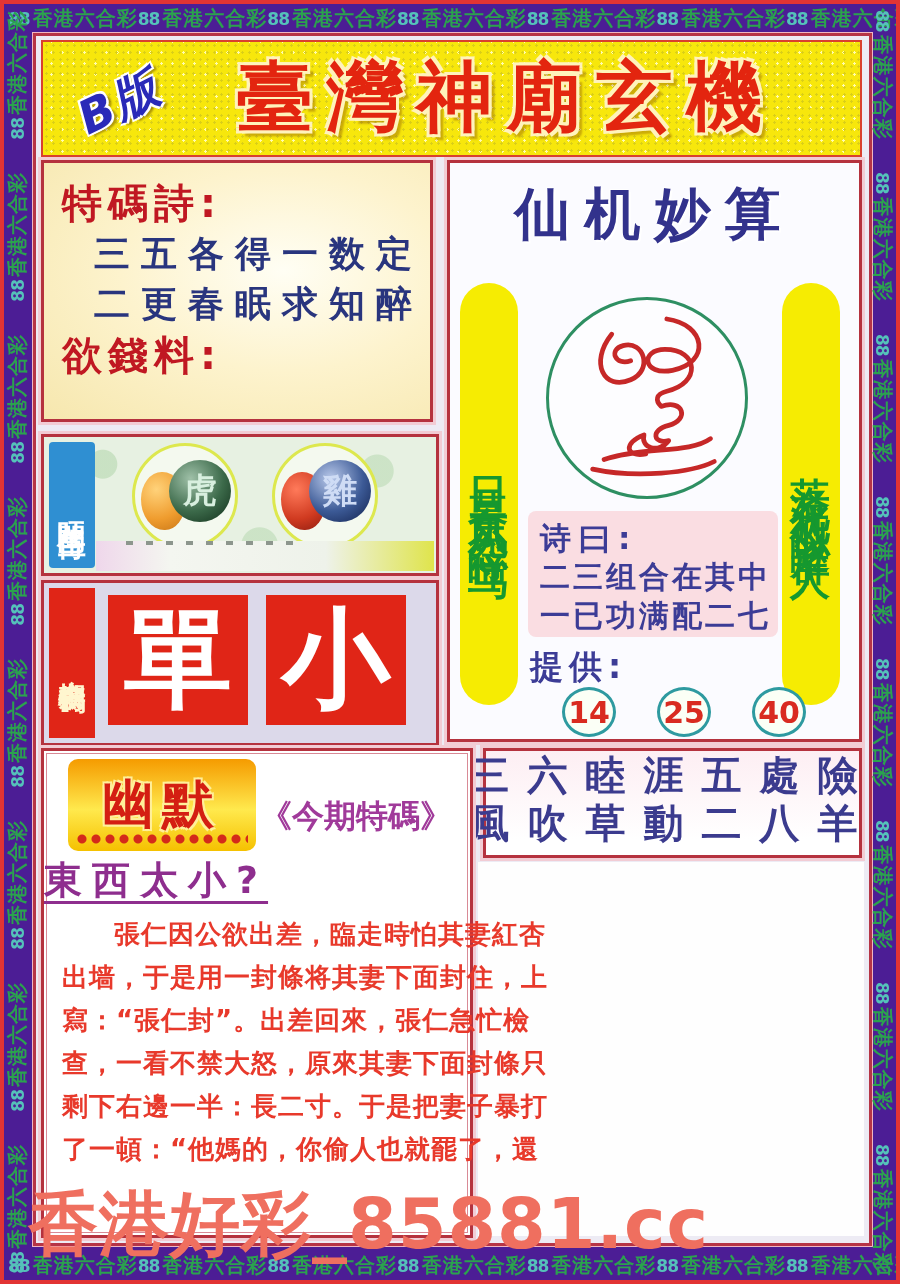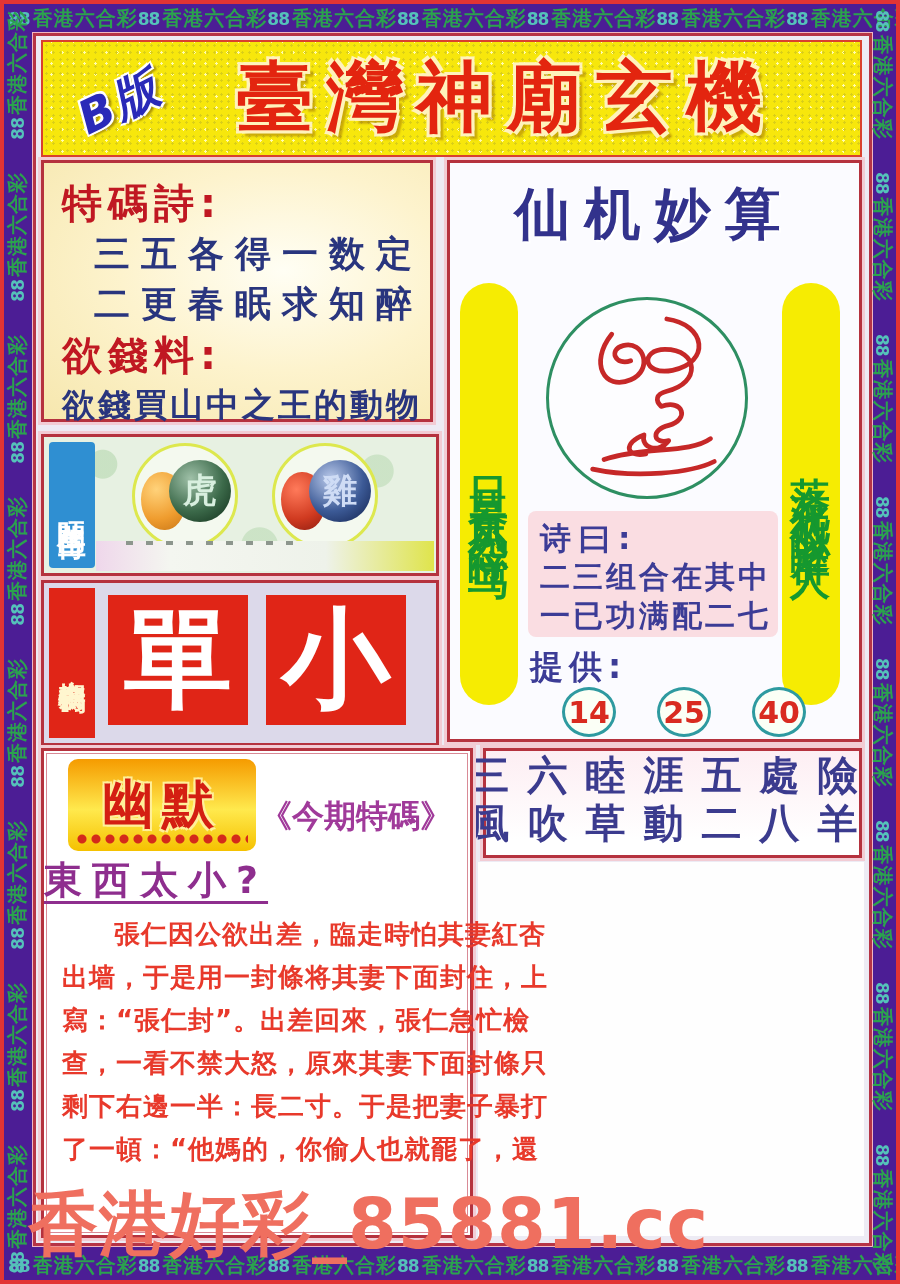--- a/index.html
+++ b/index.html
@@ -172,21 +172,20 @@
   <div class="title-banner">
     <span class="edition">B版</span>
     <span class="main-title">臺灣神廟玄機</span>
   </div>
 
   <div class="box poem-box">
     <div class="poem-label">特碼詩:</div>
     <div class="poem-line">三五各得一数定</div>
     <div class="poem-line">二更春眠求知醉</div>
     <div class="poem-label">欲錢料:</div>
-    <div class="poem-last">欲錢買山中之王的動物</div>
   </div>
 
   <div class="box zodiac-box">
     <div class="zlabel">旺門生肖</div>
     <div class="zcircle zc1 tiger">
       <div class="animal-blob"></div>
       <div class="ball">
           <span>虎</span>
         </div>
     </div>

